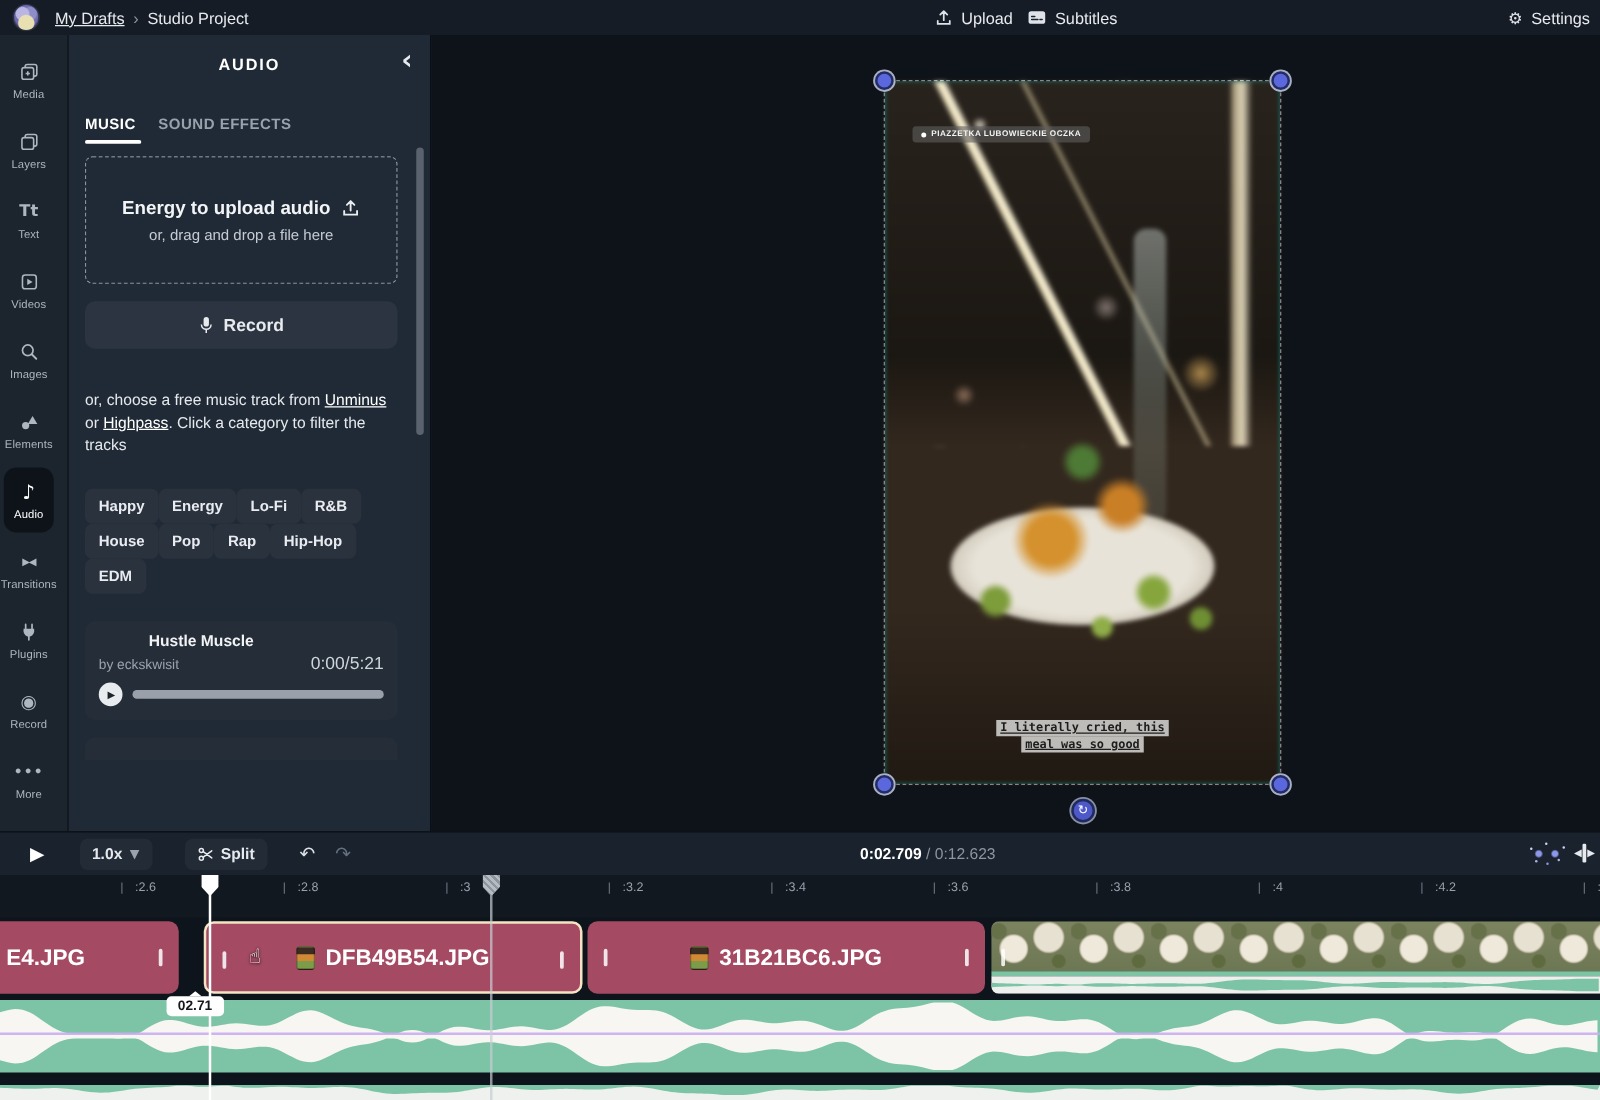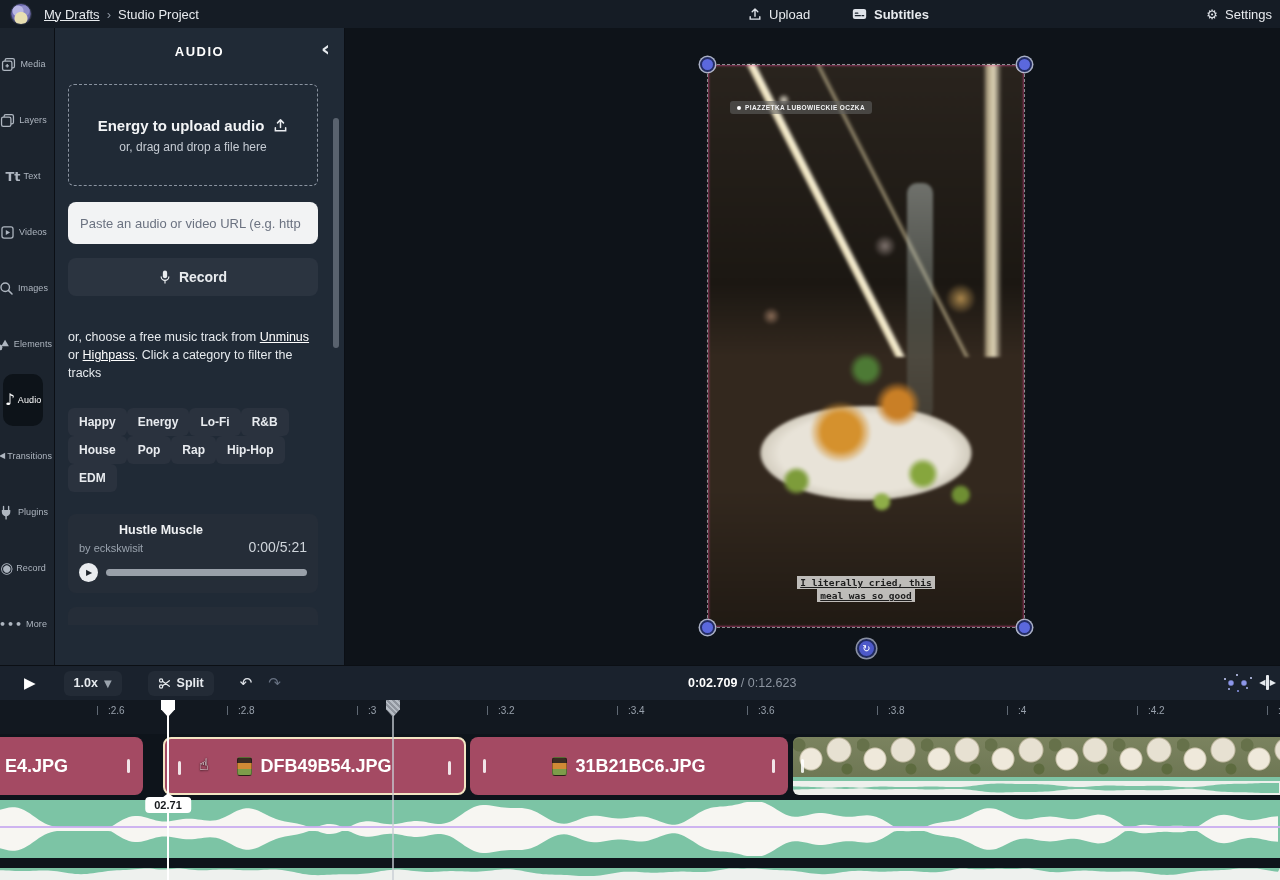--- a/index.html
+++ b/index.html
@@ -13,28 +13,28 @@
     background:radial-gradient(circle at 50% 72%, #e8dfb2 0 6px, transparent 7px),
                radial-gradient(circle at 35% 35%, #b9b6e3 0 5px, transparent 6px),
                radial-gradient(circle at 65% 35%, #8e8cc9 0 5px, transparent 6px),
                radial-gradient(circle at 50% 45%, #6f6bb0 0 9px, #4a4a78 10px); border:1px solid #2a3140;}
   .crumb { color:#e7eaee; font-size:13px; margin-left:12px; }
   .crumb a { color:#e7eaee; text-decoration:underline; cursor:pointer; }
   .crumb .sep { color:#8d95a0; margin:0 7px; text-decoration:none; }
   .tb-btn { display:flex; align-items:center; gap:7px; color:#e7eaee; font-size:13px; cursor:pointer; }
   .tb-icon { display:inline-flex; color:#dfe3e9; }
   #upload-btn { position:absolute; left:748px; }
-  #subtitles-btn { position:absolute; left:852px;font-weight:bold; }
+  #subtitles-btn { position:absolute; left:822px; }
   #settings-btn { position:absolute; right:8px; }
   .gear { font-size:13px; }
 
   
   #sidebar { position:absolute; left:0; top:28px; width:55px; height:637px; background:#1c242e;
     border-right:1px solid #0b0f15; padding-top:8px; z-index:40; }
-  .sb-item { width:46px; height:56px; display:flex; flex-direction:row; align-items:center;
+  .sb-item { width:46px; height:56px; display:flex; flex-direction:column; align-items:center;
     justify-content:center; gap:3px; color:#aeb6c0; cursor:pointer; position:relative; }
   .sb-item.active { color:#ffffff; }
   .sb-item.active::before { content:''; position:absolute; left:3px; right:3px; top:2px; bottom:2px;
     background:#0d1319; border-radius:10px; }
   .sb-icon, .sb-label { position:relative; z-index:1; }
   .sb-icon { height:18px; display:flex; align-items:center; justify-content:center; }
   .sb-icon svg { display:block; }
   .sb-icon .glyph { font-size:15px; line-height:1; font-family:"DejaVu Sans", sans-serif; }
   .sb-label { font-size:9px; letter-spacing:.1px; }
 
@@ -77,21 +77,21 @@
   .track-controls { display:flex; align-items:center; gap:8px; margin-top:8px; }
   .play-circle { width:19px; height:19px; border-radius:50%; background:#e9ecef; color:#1d232b;
     font-size:8px; display:flex; align-items:center; justify-content:center; cursor:pointer; flex:0 0 auto;
     font-family:"DejaVu Sans", sans-serif; padding-left:1px; }
   .progress { flex:1; height:7px; background:#99a0a9; border-radius:4px; cursor:pointer; }
   .next-card { margin:14px 13px 0; width:250px; background:#252d38; border-radius:8px 8px 0 0; padding:9px 11px; }
 
   
   #canvas { position:absolute; left:345px; top:28px; width:935px; height:637px; background:#0e1319; z-index:30; }
   #video { position:absolute; left:363px; top:37px; width:316px; height:562px;
-    outline:1.5px dashed rgba(228,234,250,.85); background:#ec4899; }
+    outline:1.5px dashed rgba(228,234,250,.85); background:#0f766e; }
   .photo { position:absolute; inset:0; overflow:hidden; filter:blur(1.5px) saturate(1.02); background:#33281e; }
   .ph-top { position:absolute; left:0; top:0; right:0; height:52%;
     background:
       radial-gradient(circle 22px at 80% 80%, rgba(215,170,95,.75), transparent 70%),
       radial-gradient(circle 13px at 20% 86%, rgba(205,160,130,.6), transparent 70%),
       radial-gradient(circle 9px at 24% 12%, rgba(255,248,230,.85), transparent 72%),
       radial-gradient(circle 16px at 56% 62%, rgba(225,205,200,.5), transparent 70%),
       linear-gradient(63deg, transparent 40%, #e8dcba 40.8%, #fbf3d8 41.8%, transparent 42.8%),
       linear-gradient(63deg, transparent 55%, rgba(230,215,170,.6) 55.6%, transparent 56.6%),
       linear-gradient(90deg, transparent 87%, rgba(210,195,160,.8) 88.5%, rgba(240,230,200,.9) 90.5%, transparent 93%),
@@ -190,21 +190,21 @@
   #bottom-row { position:absolute; left:0; top:168px; width:1280px; height:12px; background:#eef1ee;
     overflow:hidden; cursor:pointer; }
 
   .playhead-line { position:absolute; left:167px; top:13px; width:2px; height:167px; background:#fff; z-index:20; }
   .playhead-head { position:absolute; left:161px; top:0; width:14px; height:17px; background:#fff; z-index:21;
     clip-path:polygon(0 0, 100% 0, 100% 55%, 50% 100%, 0 55%); cursor:grab; }
   .marker-line { position:absolute; left:392px; top:13px; width:1.5px; height:167px; background:rgba(200,205,212,.7); z-index:19; }
   .marker-head { position:absolute; left:386px; top:0; width:14px; height:17px; background:#b6bcc4; z-index:19;
     clip-path:polygon(0 0, 100% 0, 100% 55%, 50% 100%, 0 55%); cursor:grab;
     background-image:repeating-linear-gradient(45deg, rgba(70,75,85,.35) 0 2px, transparent 2px 4px); }
-  .time-badge { position:absolute; left:168px; top:97px; transform:translateX(-50%); background:#fff;
+  .time-badge { position:absolute; left:156px; top:97px; transform:translateX(-50%); background:#fff;
     border-radius:4px; padding:2px 9px; color:#15181c; font-size:11px; font-weight:bold; z-index:22; }
   .time-badge::before { content:''; position:absolute; left:50%; top:-4px; transform:translateX(-50%);
     border-left:5px solid transparent; border-right:5px solid transparent; border-bottom:4px solid #fff; }
 
   svg.wave { display:block; }
 </style>
 </head>
 <body>
 
 <div id="topbar">
@@ -322,34 +322,37 @@
         <span class="glyph" style="font-size:11px;font-weight:800;letter-spacing:1px;">•••</span>
       </span>
       <span class="sb-label">More</span>
     </div>
   </div>
 
 <div id="panel">
   <div class="panel-header">
     <span class="panel-title">AUDIO</span>
     <span class="collapse">‹</span>
+  </div>
+  <div class="tabs">
+    <span class="tab active">MUSIC</span>
+    <span class="tab">SOUND EFFECTS</span>
   </div>
   <div class="dropzone">
     <div class="dz-title">
       <span>Energy to upload audio</span>
       <span style="display:inline-flex;color:#e9ecf0;">
         <svg width="15" height="15" viewBox="0 0 16 16">
             <path d="M8 10 V2.5 M4.8 5.2 L8 2 l3.2 3.2" fill="none" stroke="currentColor" stroke-width="1.6" stroke-linecap="round" stroke-linejoin="round"></path>
             <path d="M2.5 10.5 v3 h11 v-3" fill="none" stroke="currentColor" stroke-width="1.6" stroke-linecap="round"></path>
           </svg>
       </span>
     </div>
     <div class="dz-sub">or, drag and drop a file here</div>
   </div>
-  <input class="url-input" type="text" placeholder="Paste an audio or video URL (e.g. http" style="">
   <button class="record-btn">
     <span style="display:inline-flex;">
       <svg width="12" height="16" viewBox="0 0 14 18">
           <rect x="4.5" y="1.5" width="5" height="9" rx="2.5" fill="currentColor"></rect>
           <path d="M2.5 8.5 a4.5 4.5 0 0 0 9 0" fill="none" stroke="currentColor" stroke-width="1.4"></path>
           <path d="M7 13.2 v3.3" stroke="currentColor" stroke-width="1.4"></path>
         </svg>
     </span>
     <span>Record</span>
   </button>

